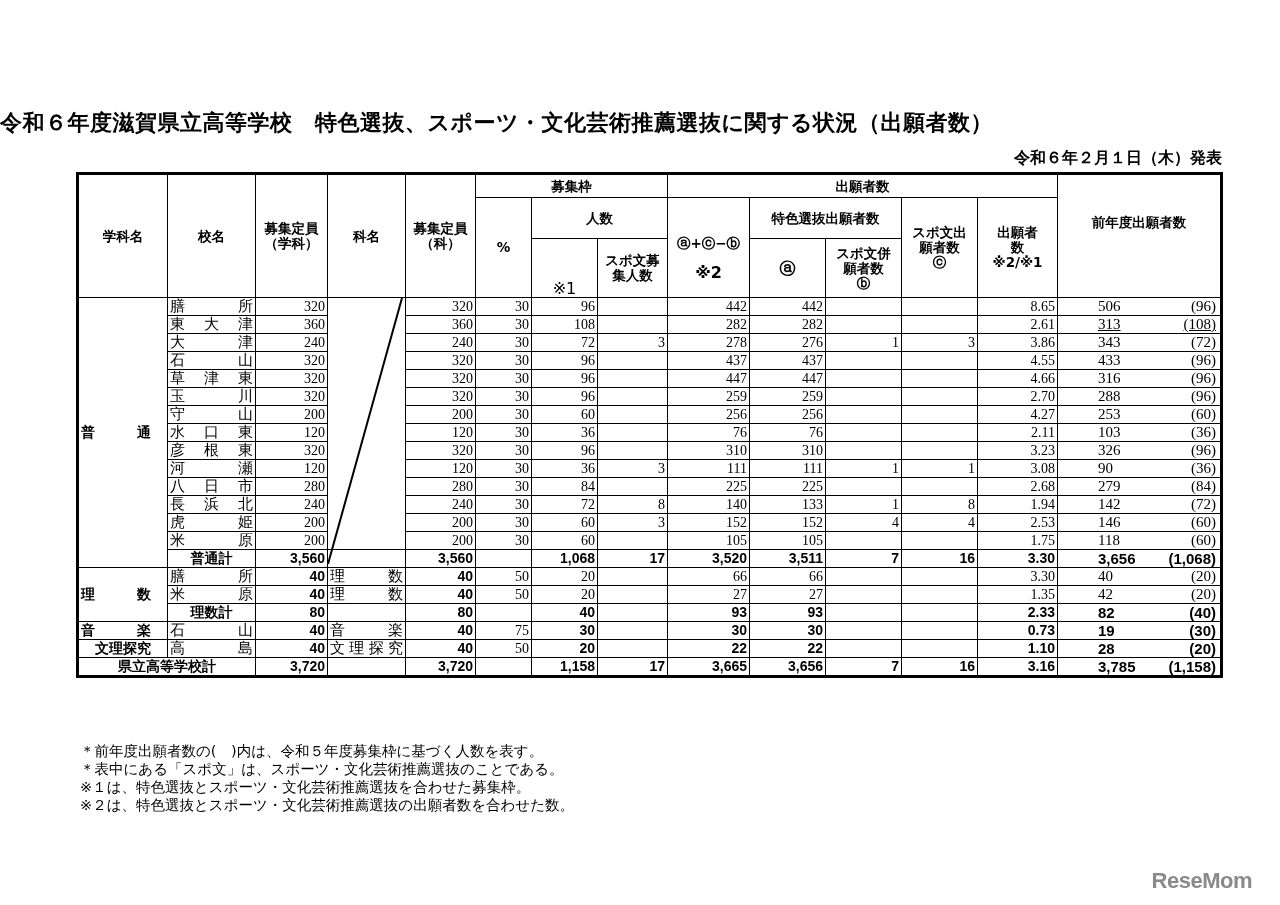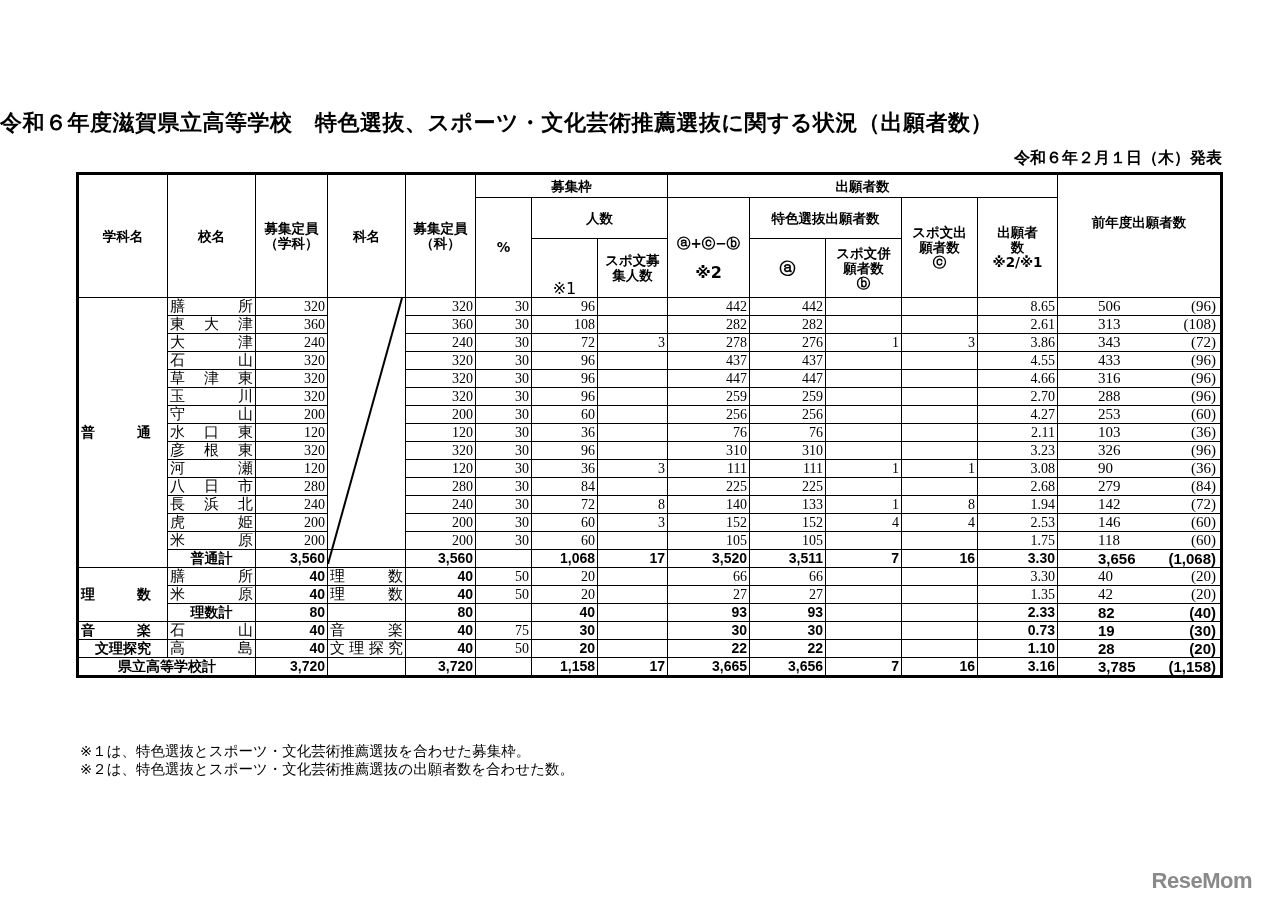--- a/index.html
+++ b/index.html
@@ -123,21 +123,21 @@
         <td style="border-top: none; border-bottom: none;"></td>
         <td class="num">360</td>
         <td class="num">30</td>
         <td class="num">108</td>
         <td class="num"></td>
         <td class="num">282</td>
         <td class="num">282</td>
         <td class="num"></td>
         <td class="num"></td>
         <td class="num">2.61</td>
-        <td style="padding: 0px;">
+        <td style="padding: 0px; text-decoration: underline;">
           <div class="prev">
             <span>313</span>
             <span>(108)</span>
           </div>
         </td>
       </tr>
       <tr>
         <td>
           <div class="school">
             <span>大</span>
@@ -628,17 +628,19 @@
         </td>
       </tr>
     </tbody>
 </table>
 
 <svg class="diag" viewBox="0 0 78 266" preserveAspectRatio="none">
   <line x1="76" y1="0" x2="2" y2="266" stroke="#000" stroke-width="2"></line>
 </svg>
 
 <div class="notes">
+  <div>＊前年度出願者数の(　)内は、令和５年度募集枠に基づく人数を表す。</div>
+  <div>＊表中にある「スポ文」は、スポーツ・文化芸術推薦選抜のことである。</div>
   <div>※１は、特色選抜とスポーツ・文化芸術推薦選抜を合わせた募集枠。</div>
   <div>※２は、特色選抜とスポーツ・文化芸術推薦選抜の出願者数を合わせた数。</div>
 </div>
 
 <div class="logo">ReseMom</div>
 
 </body></html>

